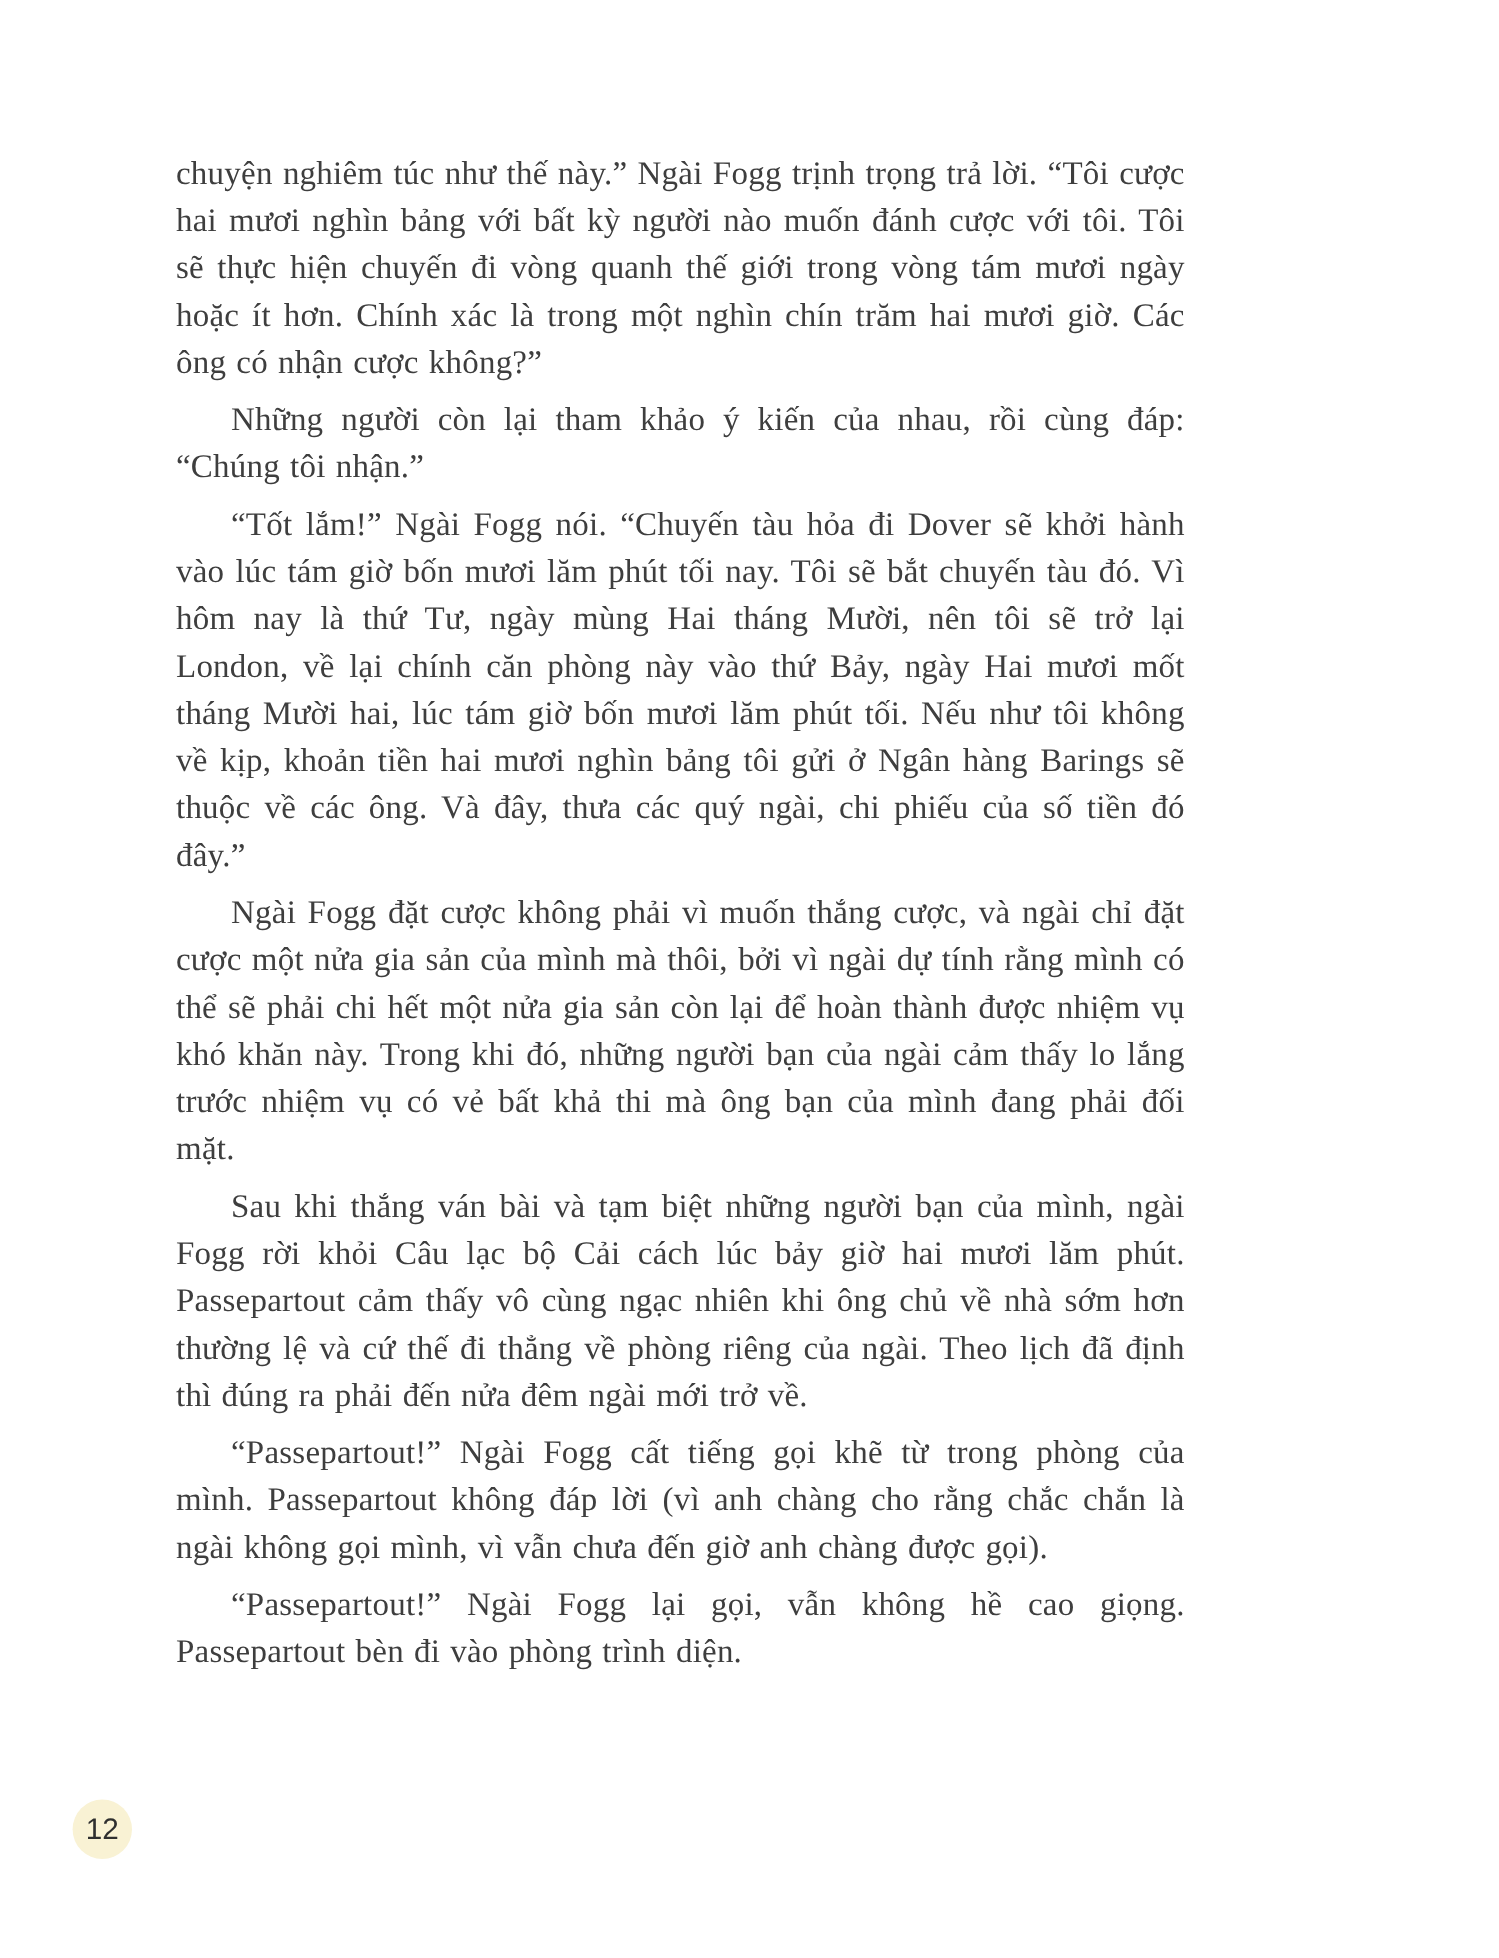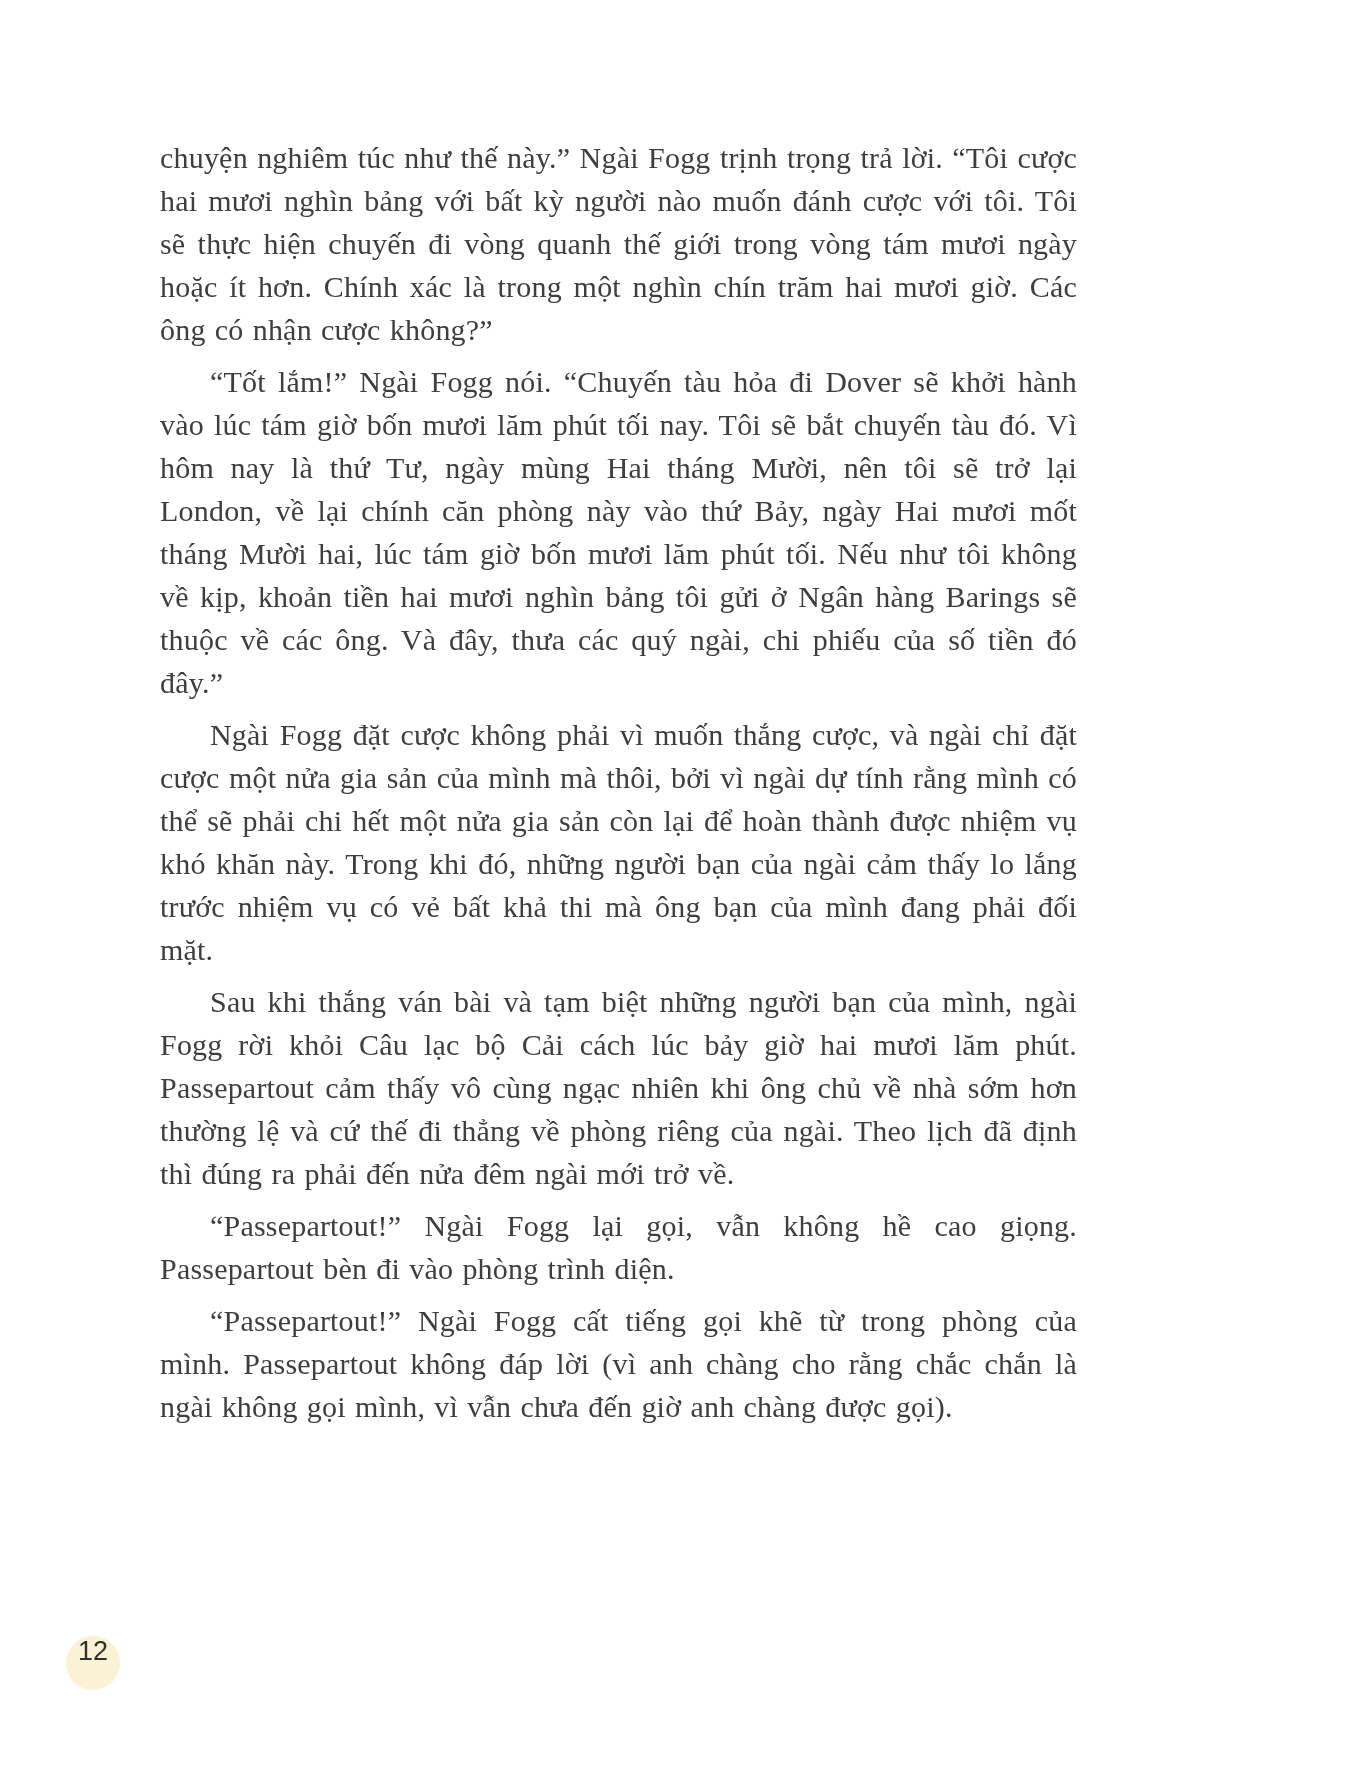--- a/index.html
+++ b/index.html
@@ -39,37 +39,38 @@
   }
   .page-number-badge {
     position: absolute;
     left: 66px;
     top: 1636px;
     width: 54px;
     height: 54px;
     border-radius: 50%;
     background: #f9f2d4;
     display: flex;
-    align-items: flex-start;
+    align-items: center;
     justify-content: center;
   }
   .page-number-badge span {
     font-family: "Liberation Sans", sans-serif;
     font-size: 27px;
     color: #2f2f2f;
   }
 </style>
 </head>
 <body>
 
 <div class="book-page">
   <main class="text-block">
       <p class="para">chuyện nghiêm túc như thế này.” Ngài Fogg trịnh trọng trả lời. “Tôi cược hai mươi nghìn bảng với bất kỳ người nào muốn đánh cược với tôi. Tôi sẽ thực hiện chuyến đi vòng quanh thế giới trong vòng tám mươi ngày hoặc ít hơn. Chính xác là trong một nghìn chín trăm hai mươi giờ. Các ông có nhận cược không?”</p>
+      <p class="para indent">Những người còn lại tham khảo ý kiến của nhau, rồi cùng đáp: “Chúng tôi nhận.”</p>
       <p class="para indent">“Tốt lắm!” Ngài Fogg nói. “Chuyến tàu hỏa đi Dover sẽ khởi hành vào lúc tám giờ bốn mươi lăm phút tối nay. Tôi sẽ bắt chuyến tàu đó. Vì hôm nay là thứ Tư, ngày mùng Hai tháng Mười, nên tôi sẽ trở lại London, về lại chính căn phòng này vào thứ Bảy, ngày Hai mươi mốt tháng Mười hai, lúc tám giờ bốn mươi lăm phút tối. Nếu như tôi không về kịp, khoản tiền hai mươi nghìn bảng tôi gửi ở Ngân hàng Barings sẽ thuộc về các ông. Và đây, thưa các quý ngài, chi phiếu của số tiền đó đây.”</p>
       <p class="para indent">Ngài Fogg đặt cược không phải vì muốn thắng cược, và ngài chỉ đặt cược một nửa gia sản của mình mà thôi, bởi vì ngài dự tính rằng mình có thể sẽ phải chi hết một nửa gia sản còn lại để hoàn thành được nhiệm vụ khó khăn này. Trong khi đó, những người bạn của ngài cảm thấy lo lắng trước nhiệm vụ có vẻ bất khả thi mà ông bạn của mình đang phải đối mặt.</p>
       <p class="para indent">Sau khi thắng ván bài và tạm biệt những người bạn của mình, ngài Fogg rời khỏi Câu lạc bộ Cải cách lúc bảy giờ hai mươi lăm phút. Passepartout cảm thấy vô cùng ngạc nhiên khi ông chủ về nhà sớm hơn thường lệ và cứ thế đi thẳng về phòng riêng của ngài. Theo lịch đã định thì đúng ra phải đến nửa đêm ngài mới trở về.</p>
+      <p class="para indent">“Passepartout!” Ngài Fogg cất tiếng gọi khẽ từ trong phòng của mình. Passepartout không đáp lời (vì anh chàng cho rằng chắc chắn là ngài không gọi mình, vì vẫn chưa đến giờ anh chàng được gọi).</p>
       <p class="para indent">“Passepartout!” Ngài Fogg lại gọi, vẫn không hề cao giọng. Passepartout bèn đi vào phòng trình diện.</p>
-      <p class="para indent">“Passepartout!” Ngài Fogg cất tiếng gọi khẽ từ trong phòng của mình. Passepartout không đáp lời (vì anh chàng cho rằng chắc chắn là ngài không gọi mình, vì vẫn chưa đến giờ anh chàng được gọi).</p>
     </main>
   <div class="page-number-badge">
     <span>12</span>
   </div>
 </div>
 
 </body></html>

